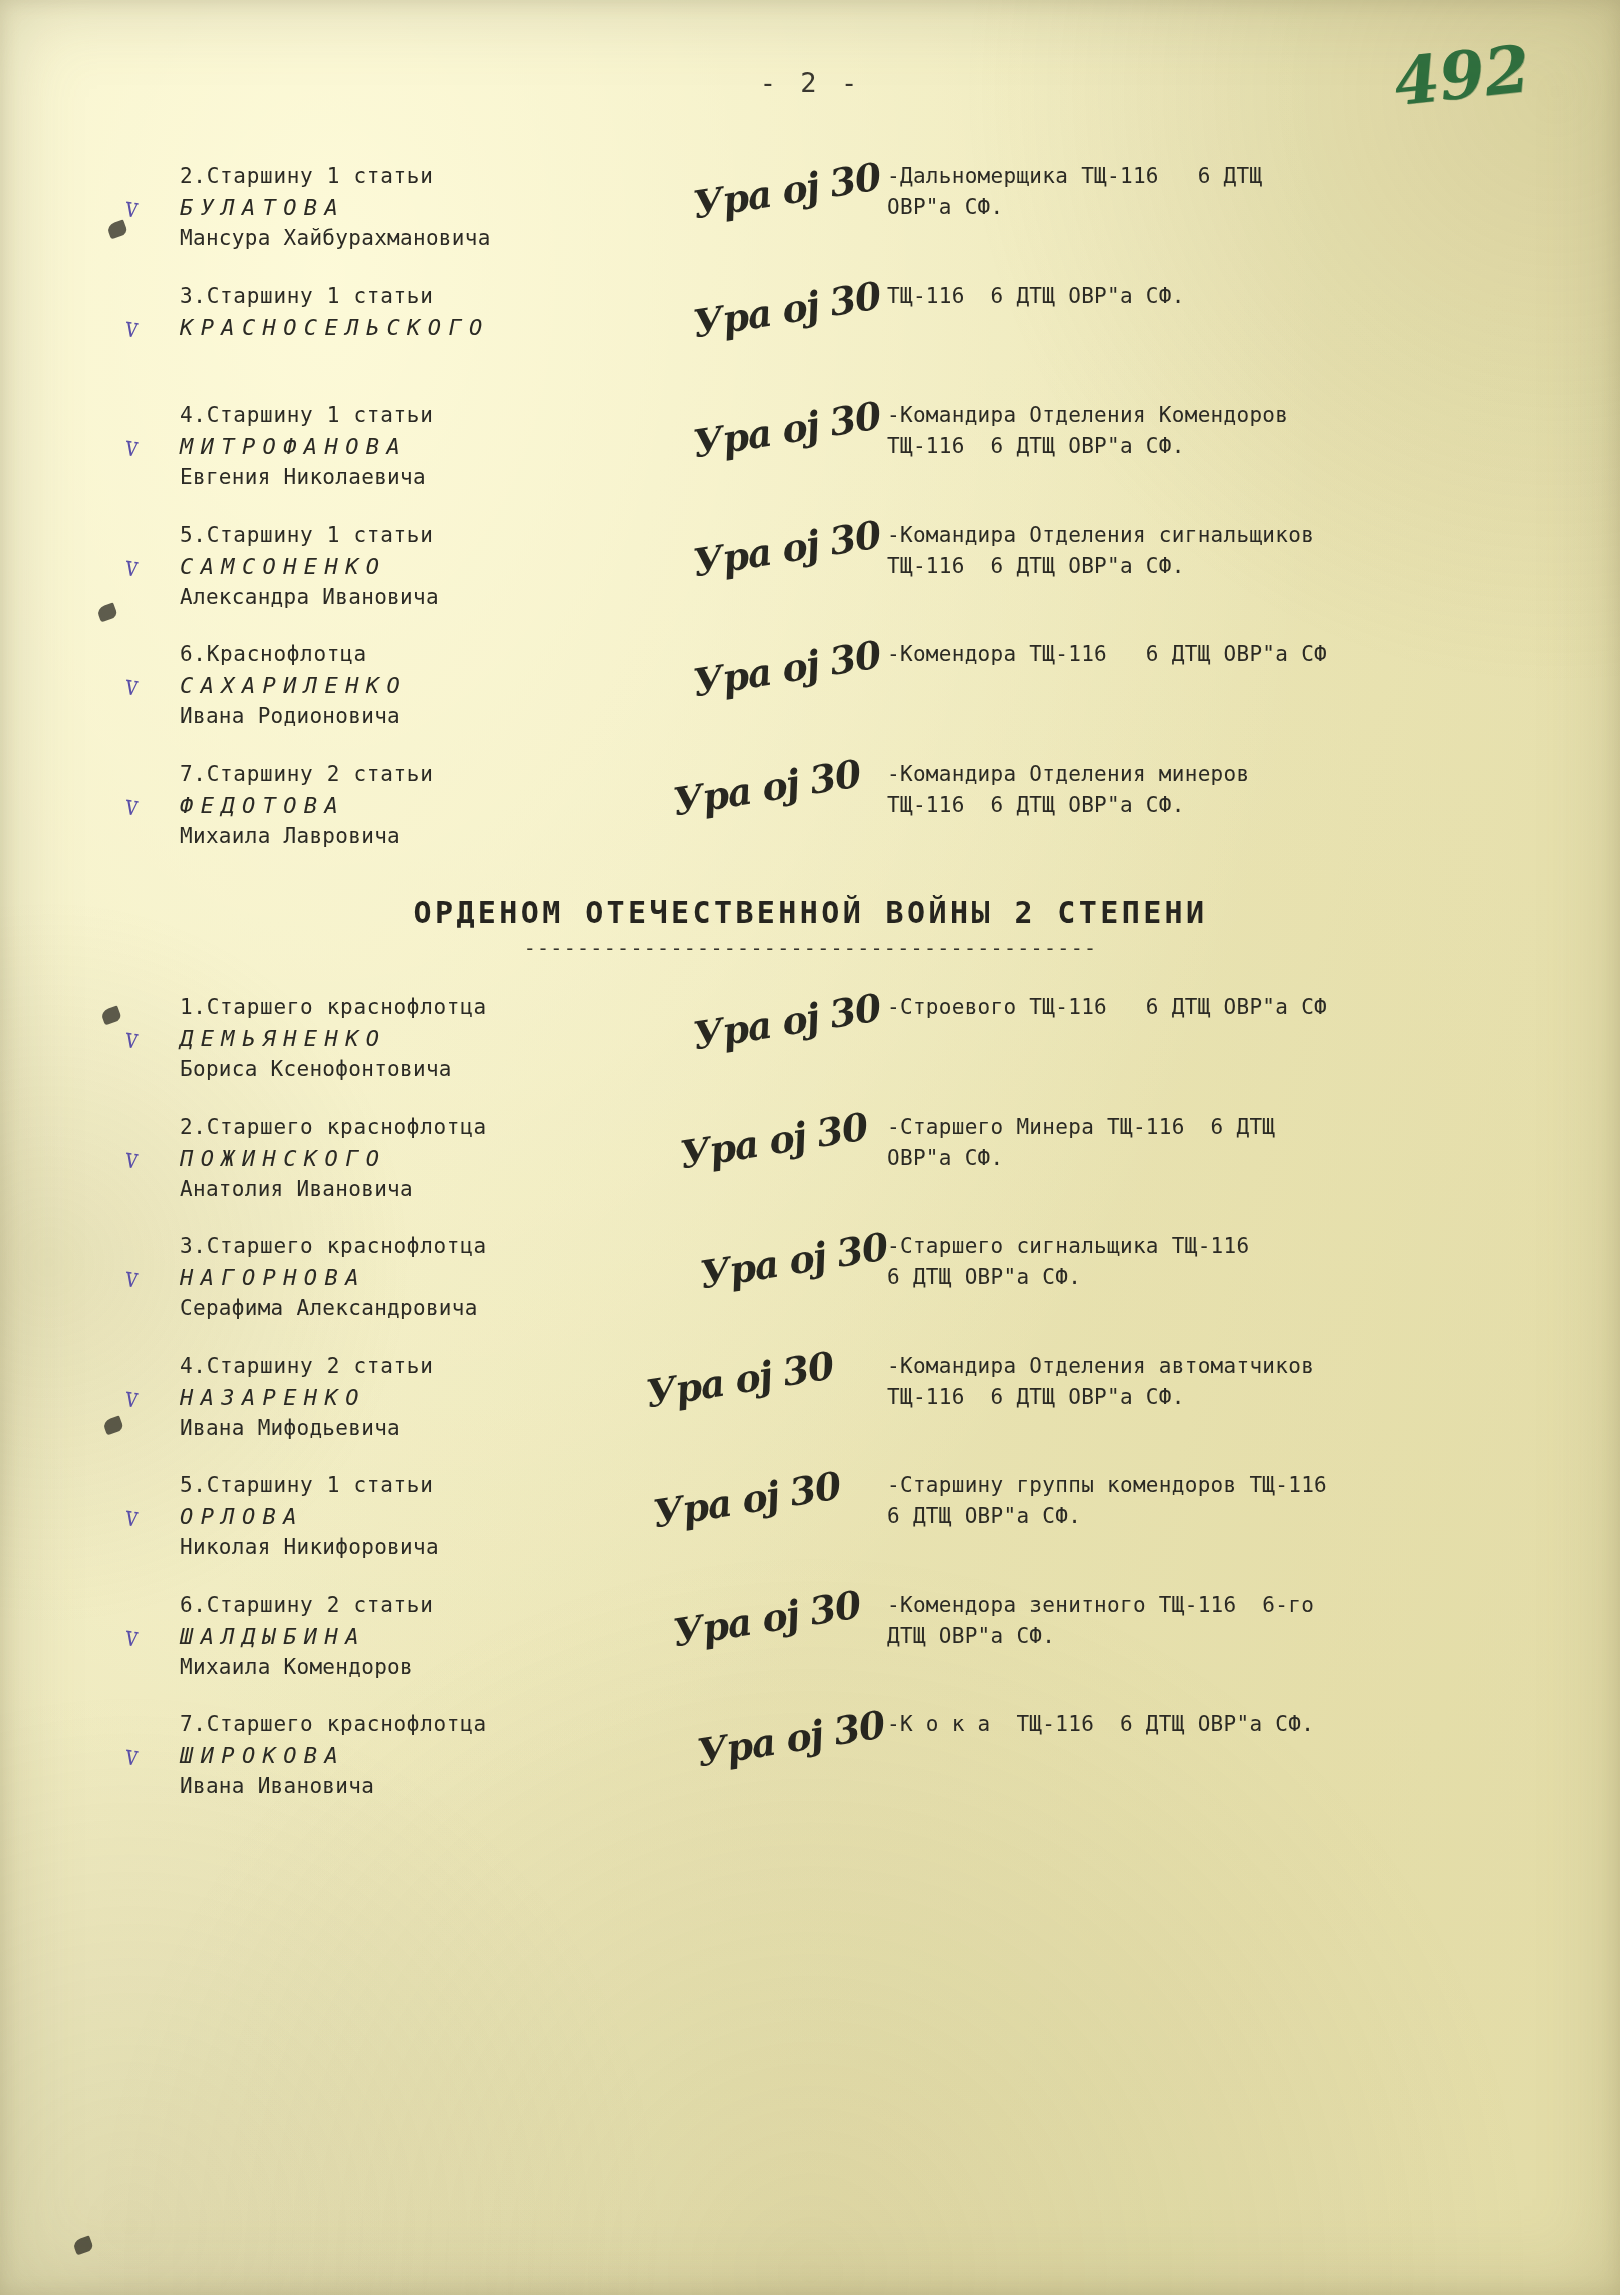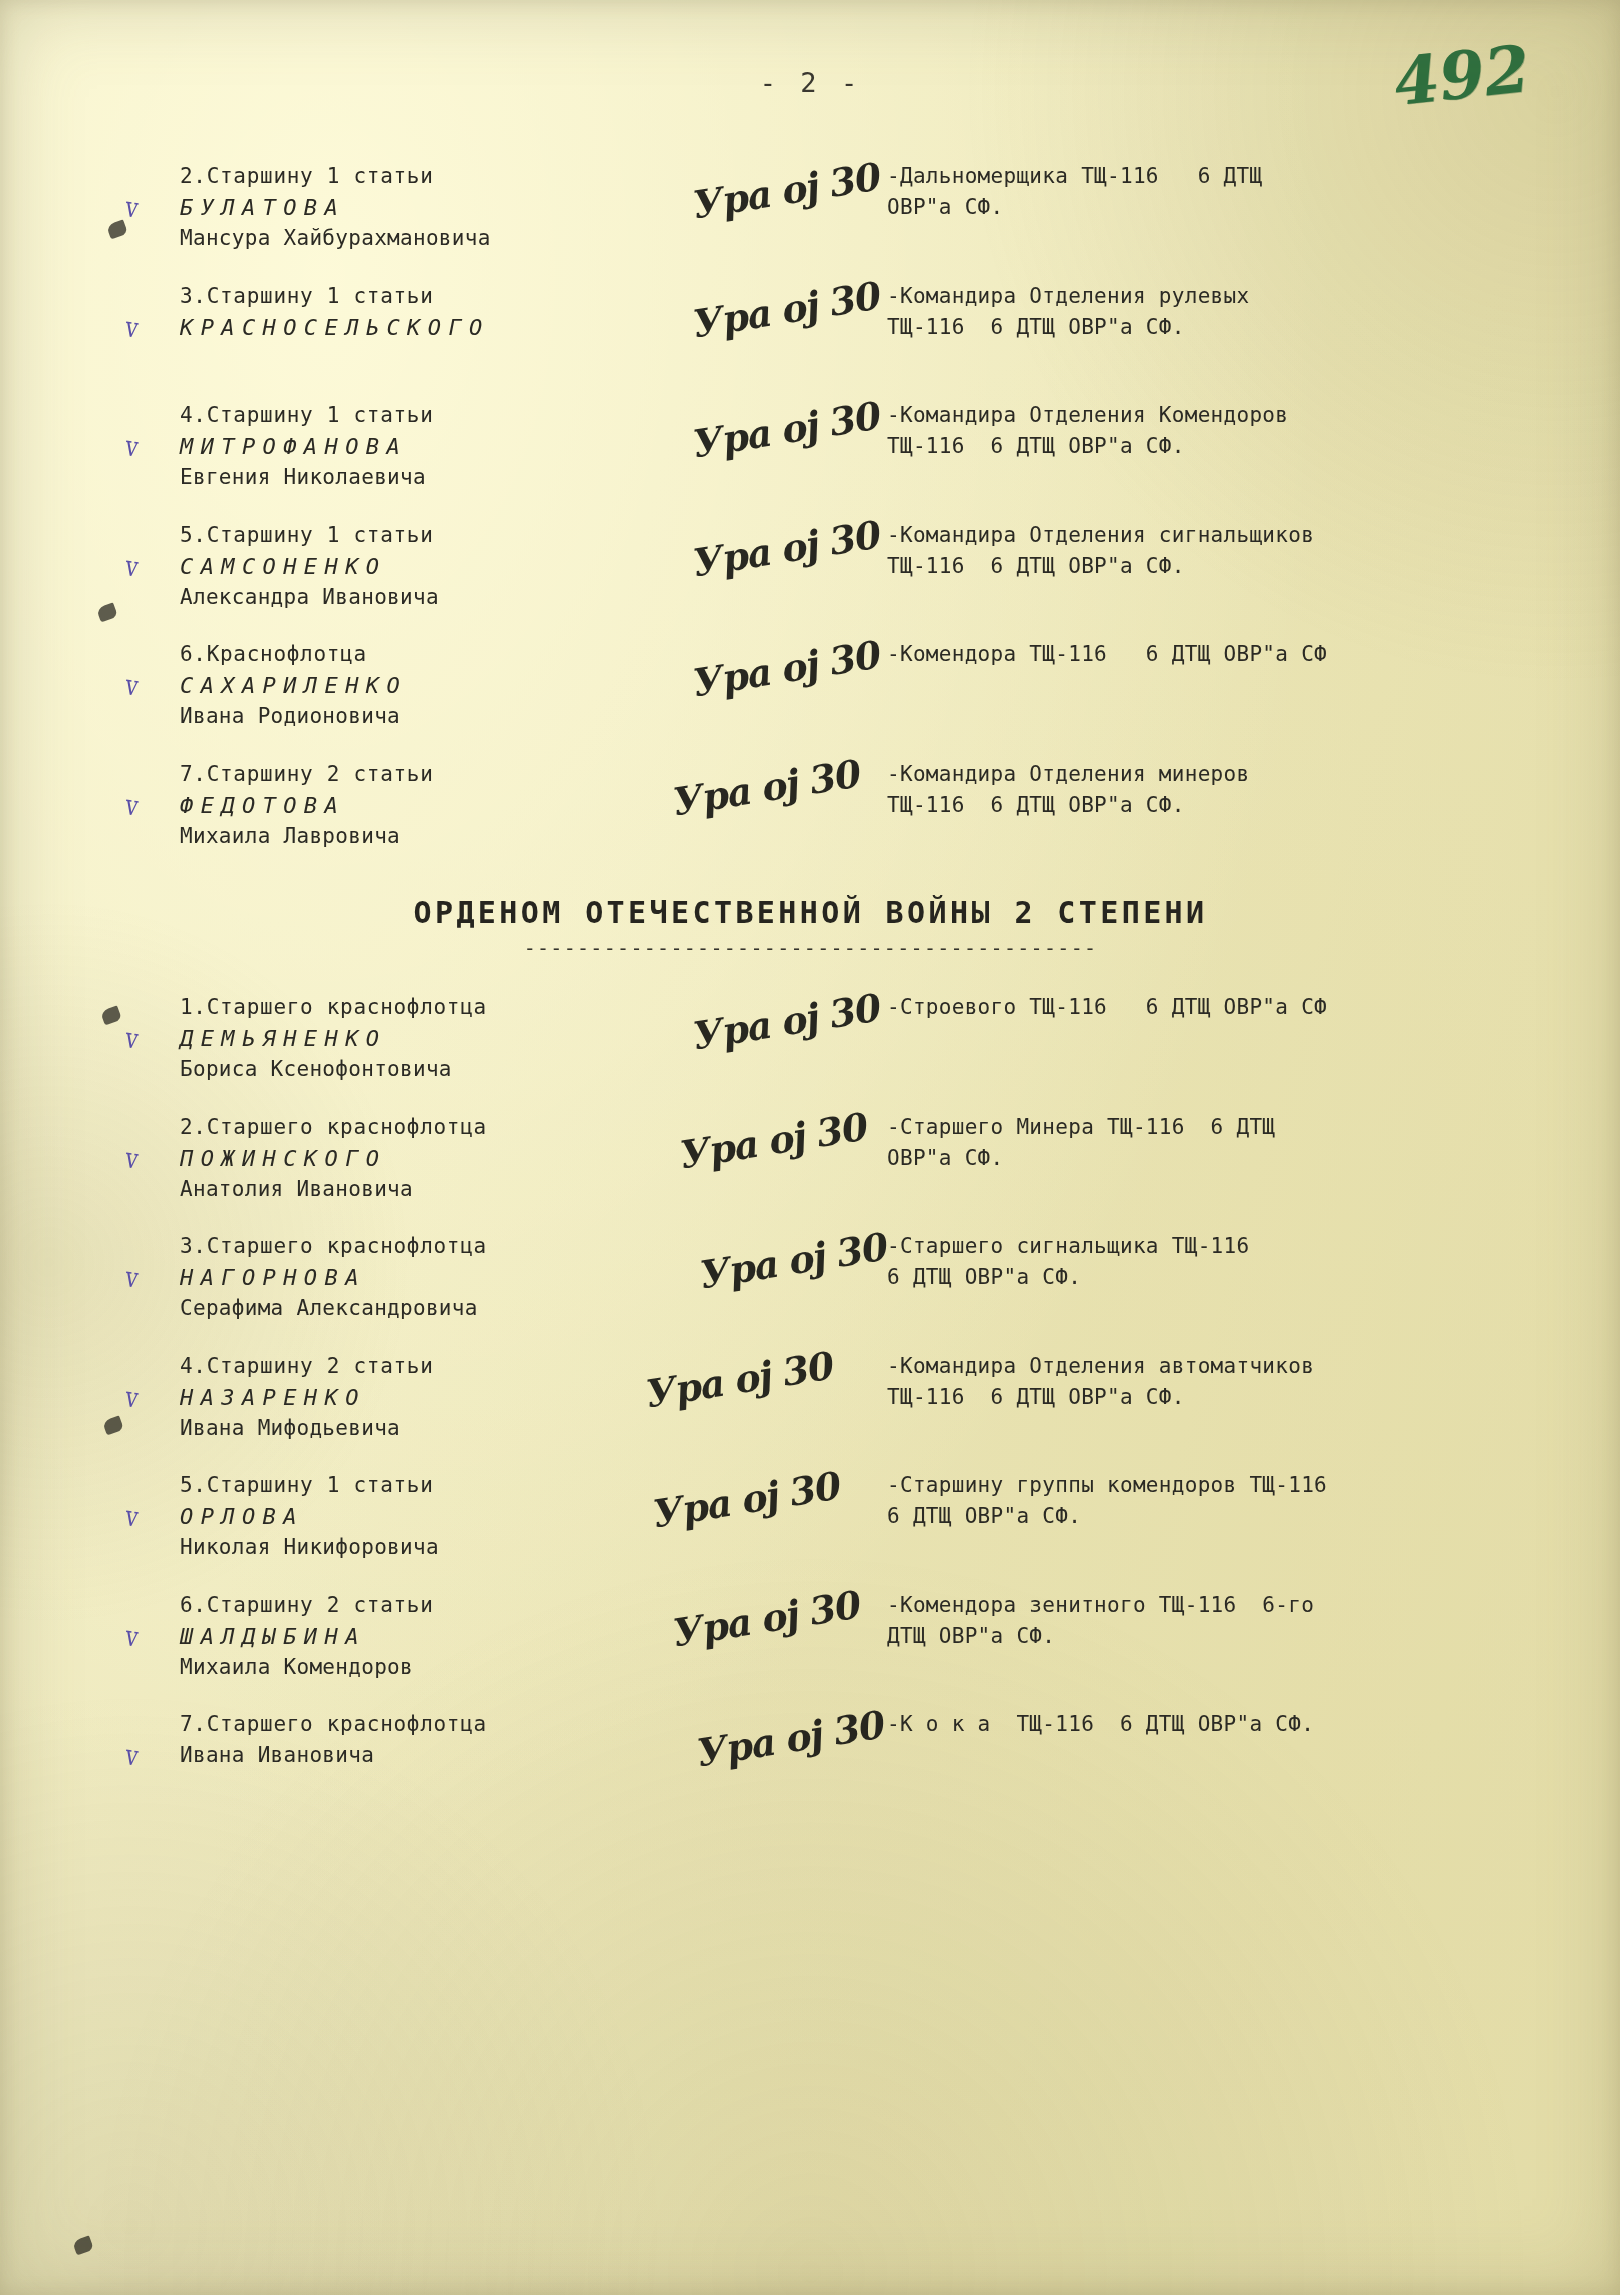--- a/index.html
+++ b/index.html
@@ -188,21 +188,20 @@
     </div>
 
     <div class="entry">
       <div class="tick">v</div>
       <div class="left">
         <div class="ln rank">3.Старшину 1 статьи</div>
         <div class="ln surname">КРАСНОСЕЛЬСКОГО</div>
       </div>
       <div class="sig">Ура ој 30</div>
       <div class="right">
-        <div class="ln dash-lead">-Командира Отделения рулевых</div>
         <div class="ln">ТЩ-116  6 ДТЩ ОВР"а СФ.</div>
       </div>
     </div>
 
     <div class="entry">
       <div class="tick">v</div>
       <div class="left">
         <div class="ln rank">4.Старшину 1 статьи</div>
         <div class="ln surname">МИТРОФАНОВА</div>
         <div class="ln patronymic">Евгения Николаевича</div>
@@ -342,20 +341,21 @@
       <div class="right">
         <div class="ln dash-lead">-Комендора зенитного ТЩ-116  6-го</div>
         <div class="ln">ДТЩ ОВР"а СФ.</div>
       </div>
     </div>
 
     <div class="entry">
       <div class="tick">v</div>
       <div class="left">
         <div class="ln rank">7.Старшего краснофлотца</div>
+        <div class="ln surname">ШИРОКОВА</div>
         <div class="ln patronymic">Ивана Ивановича</div>
       </div>
       <div class="sig" style="left:696px;">Ура ој 30</div>
       <div class="right">
         <div class="ln dash-lead">-К о к а  ТЩ-116  6 ДТЩ ОВР"а СФ.</div>
         <div class="ln"></div>
       </div>
     </div>
 
   </div>

